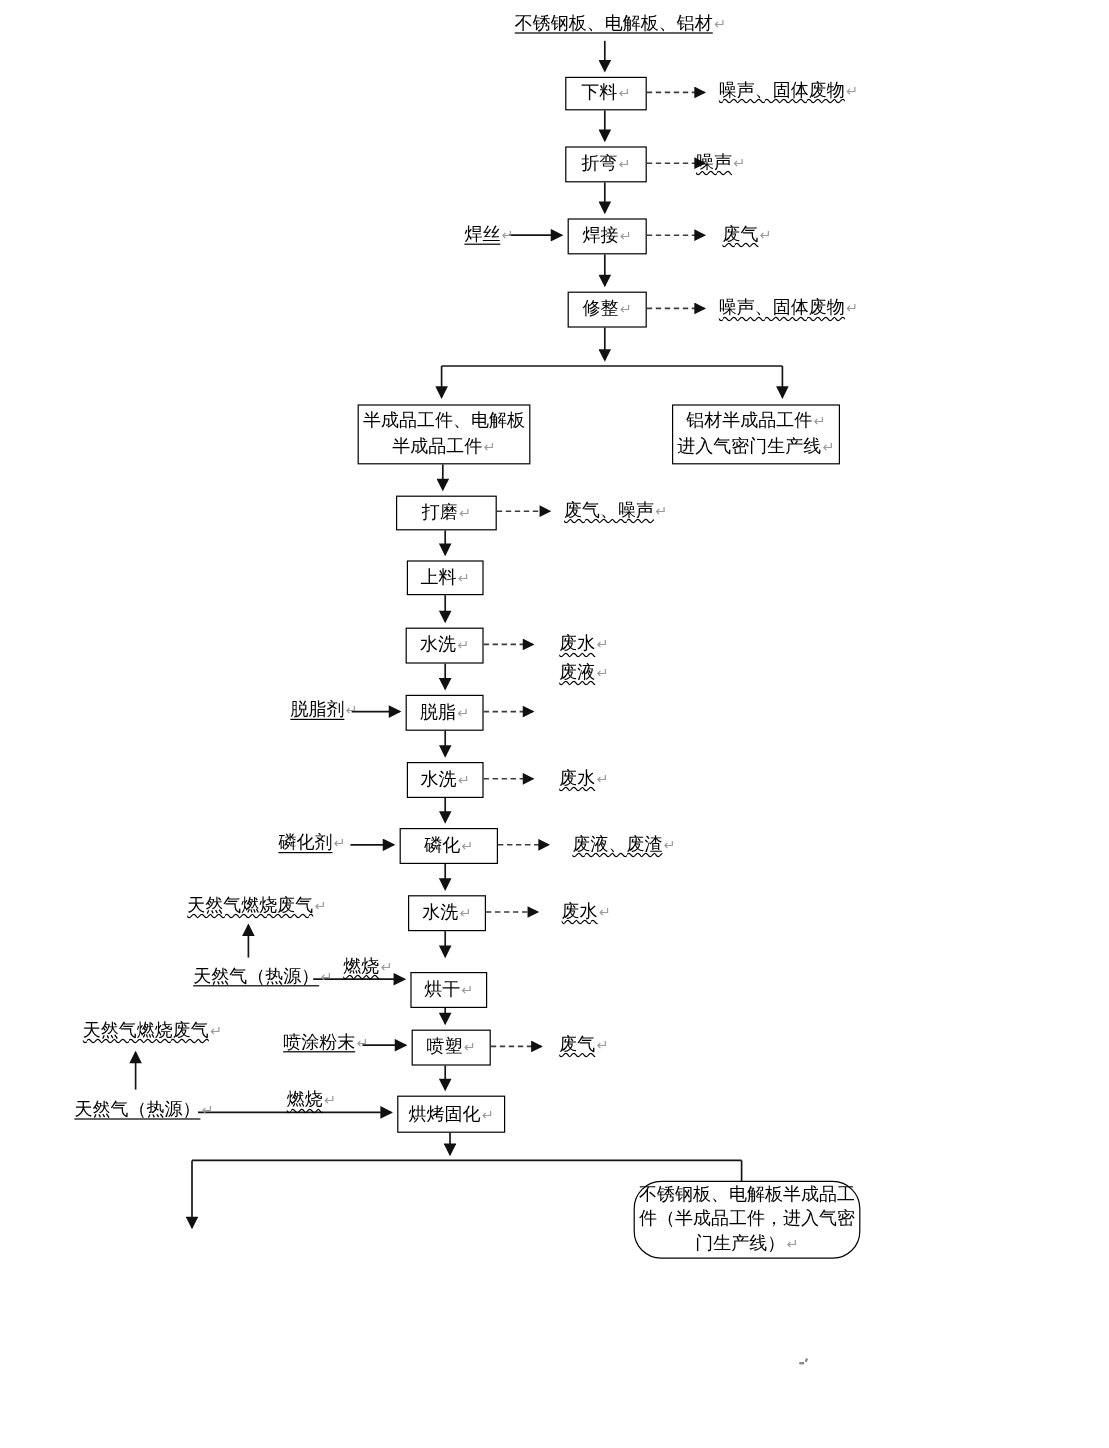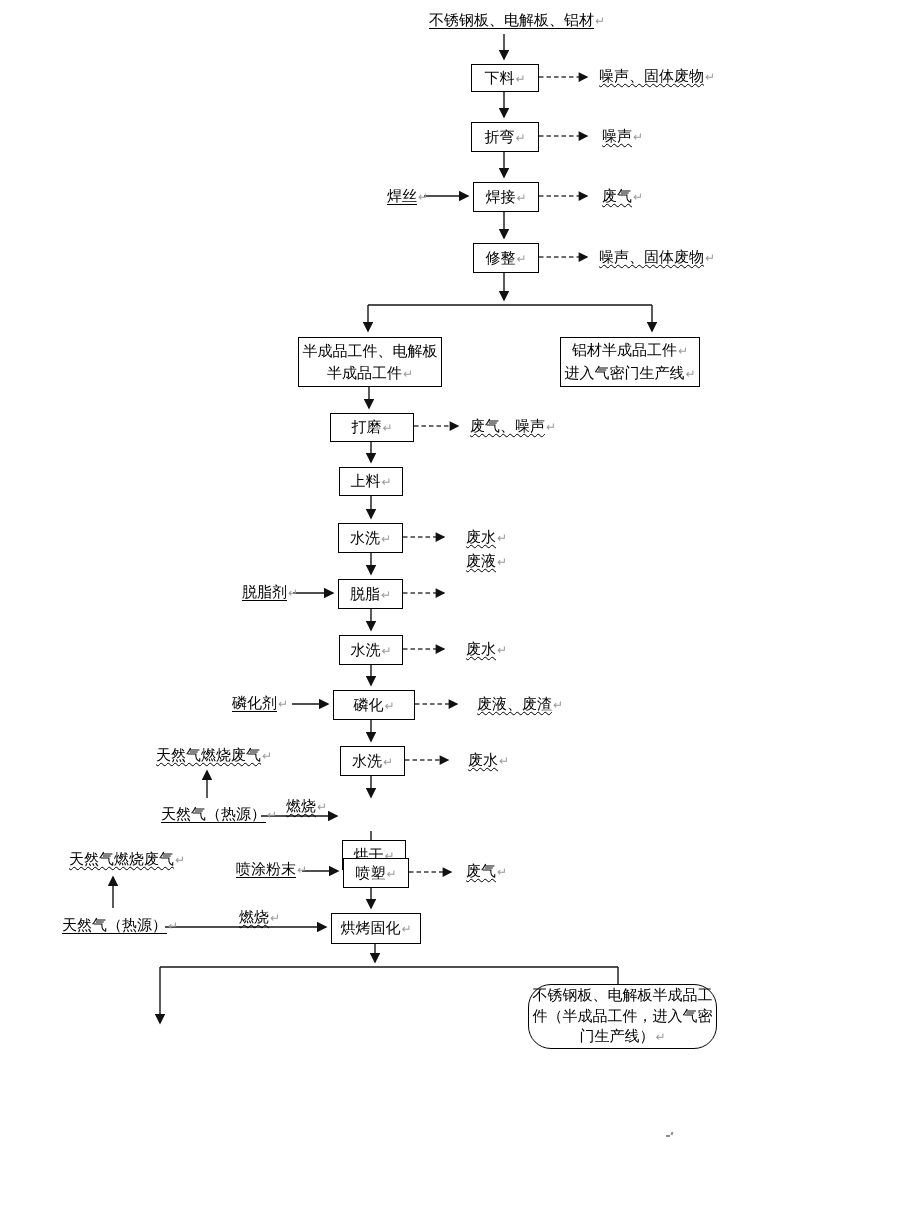--- a/index.html
+++ b/index.html
@@ -127,21 +127,21 @@
     </div>
   <div class="box" style="left:339px;top:635px;width:62px;height:28px;">
       <span><span>水洗</span><span class="ret">↵</span></span>
     </div>
   <div class="box" style="left:333px;top:690px;width:80px;height:28px;">
       <span><span>磷化</span><span class="ret">↵</span></span>
     </div>
   <div class="box" style="left:340px;top:746px;width:63px;height:28px;">
       <span><span>水洗</span><span class="ret">↵</span></span>
     </div>
-  <div class="box" style="left:342px;top:840px;width:62px;height:28px;">
+  <div class="box" style="left:342px;top:810px;width:62px;height:28px;">
       <span><span>烘干</span><span class="ret">↵</span></span>
     </div>
   <div class="box" style="left:343px;top:858px;width:64px;height:28px;">
       <span><span>喷塑</span><span class="ret">↵</span></span>
     </div>
   <div class="box" style="left:331px;top:913px;width:88px;height:29px;">
       <span><span>烘烤固化</span><span class="ret">↵</span></span>
     </div>
 
   <div class="box" style="left:528px;top:984px;width:187px;height:63px;line-height:20.5px;border-radius:23px;">
@@ -153,21 +153,21 @@
   <div class="lbl" style="left:387px;top:187px;"><span class="u">焊丝</span><span class="ret">↵</span></div>
   <div class="lbl" style="left:242px;top:583px;"><span class="u">脱脂剂</span><span class="ret">↵</span></div>
   <div class="lbl" style="left:232px;top:694px;"><span class="u">磷化剂</span><span class="ret">↵</span></div>
   <div class="lbl" style="left:161px;top:805px;"><span class="u">天然气（热源）</span><span class="ret">↵</span></div>
   <div class="lbl" style="left:286px;top:797px;"><span class="w">燃烧</span><span class="ret">↵</span></div>
   <div class="lbl" style="left:236px;top:860px;"><span class="u">喷涂粉末</span><span class="ret">↵</span></div>
   <div class="lbl" style="left:62px;top:916px;"><span class="u">天然气（热源）</span><span class="ret">↵</span></div>
   <div class="lbl" style="left:239px;top:908px;"><span class="w">燃烧</span><span class="ret">↵</span></div>
 
   <div class="lbl" style="left:599px;top:67px;"><span class="w">噪声、固体废物</span><span class="ret">↵</span></div>
-  <div class="lbl" style="left:602px;top:127px;"><span class="w">噪声</span><span class="ret">↵</span></div>
+  <div class="lbl" style="left:580px;top:127px;"><span class="w">噪声</span><span class="ret">↵</span></div>
   <div class="lbl" style="left:602px;top:187px;"><span class="w">废气</span><span class="ret">↵</span></div>
   <div class="lbl" style="left:599px;top:248px;"><span class="w">噪声、固体废物</span><span class="ret">↵</span></div>
   <div class="lbl" style="left:470px;top:417px;"><span class="w">废气、噪声</span><span class="ret">↵</span></div>
   <div class="lbl" style="left:466px;top:528px;"><span class="w">废水</span><span class="ret">↵</span></div>
   <div class="lbl" style="left:466px;top:552px;"><span class="w">废液</span><span class="ret">↵</span></div>
   <div class="lbl" style="left:466px;top:640px;"><span class="w">废水</span><span class="ret">↵</span></div>
   <div class="lbl" style="left:477px;top:695px;"><span class="w">废液、废渣</span><span class="ret">↵</span></div>
   <div class="lbl" style="left:468px;top:751px;"><span class="w">废水</span><span class="ret">↵</span></div>
   <div class="lbl" style="left:466px;top:862px;"><span class="w">废气</span><span class="ret">↵</span></div>
   <div class="lbl" style="left:156px;top:746px;"><span class="w">天然气燃烧废气</span><span class="ret">↵</span></div>

